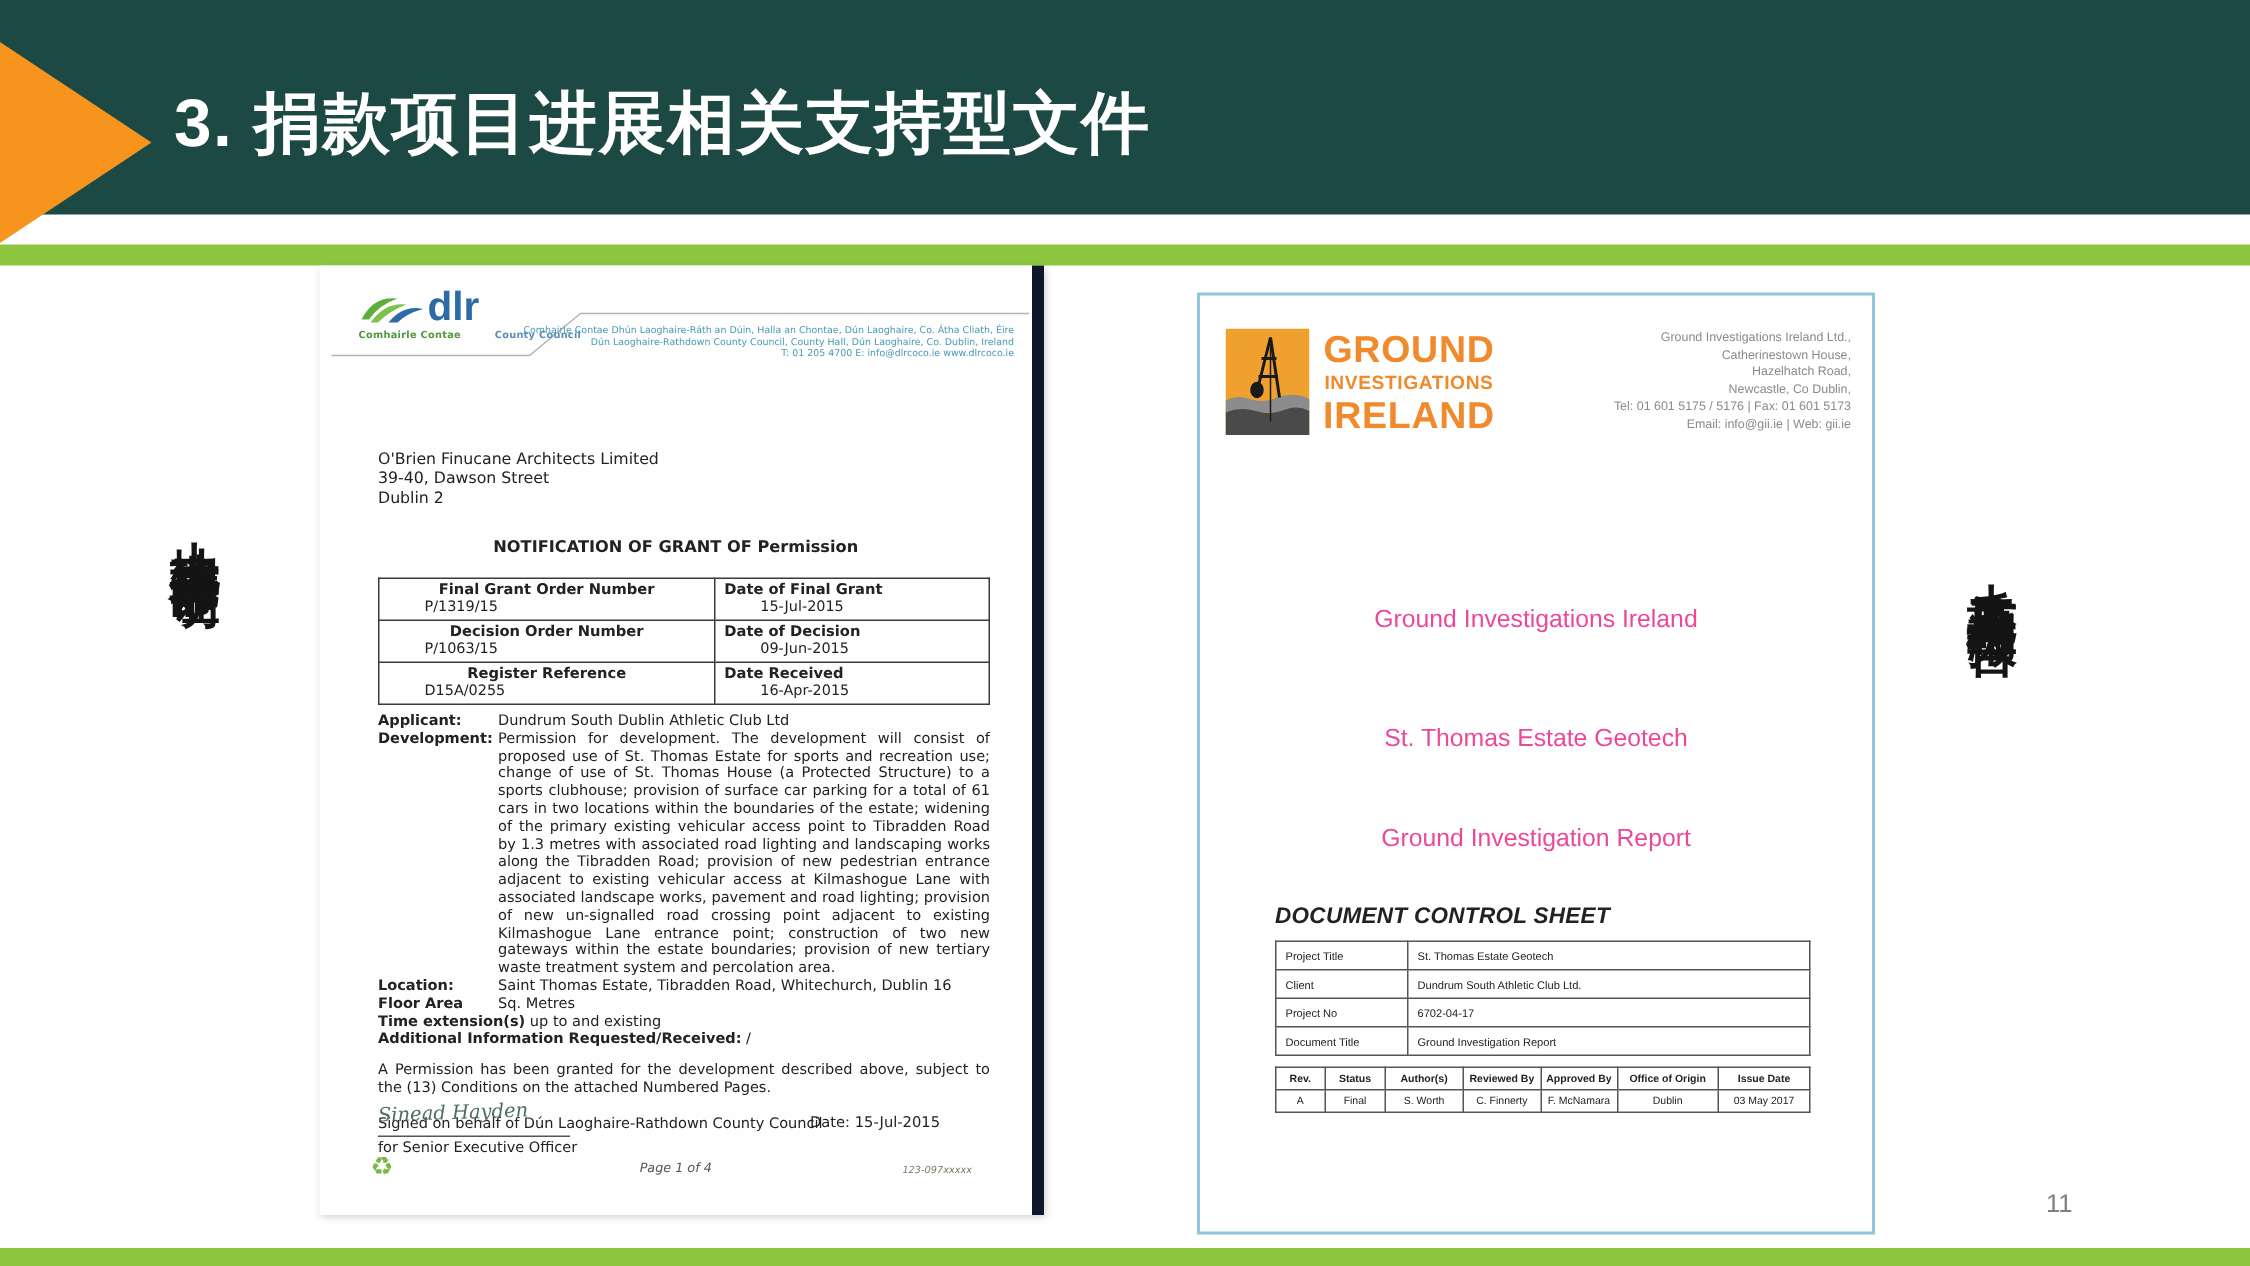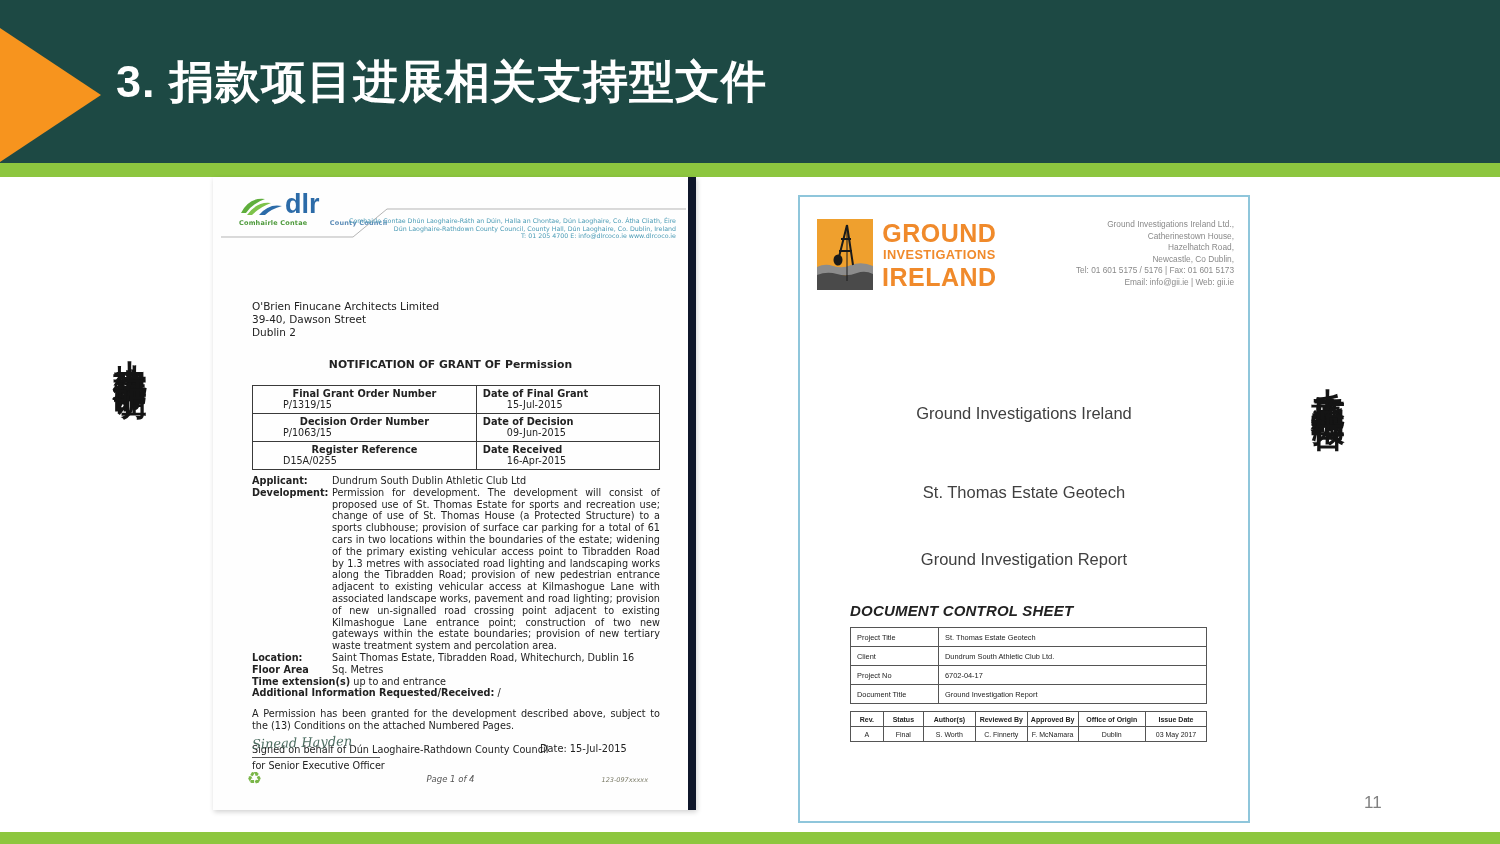--- a/index.html
+++ b/index.html
@@ -1,20 +1,20 @@
 <!DOCTYPE html>
 <html><head>
 <meta charset="utf-8">
 <style>
   html,body{margin:0;padding:0;background:#fff;}
   .slide{position:relative;width:1500px;height:844px;background:#ffffff;overflow:hidden;
          font-family:"Liberation Sans",sans-serif;}
 
   
-  .header{position:absolute;left:0;top:0;width:1500px;height:163px;background:#1D4944;}
+  .header{position:absolute;left:0;top:0;width:1500px;height:143px;background:#1D4944;}
   .header-arrow{position:absolute;left:0;top:28px;width:0;height:0;
                 border-top:67px solid transparent;border-bottom:67px solid transparent;
                 border-left:101px solid #F7941E;}
   .green-bar-top{position:absolute;left:0;top:163px;width:1500px;height:14px;background:#8DC63F;}
   .green-bar-bottom{position:absolute;left:0;top:832px;width:1500px;height:12px;background:#8DC63F;}
   .slide-title{position:absolute;left:116px;top:52px;color:#ffffff;font-size:45px;font-weight:bold;
                letter-spacing:1px;white-space:nowrap;}
 
   
   .v-label{position:absolute;writing-mode:vertical-rl;text-orientation:upright;
@@ -66,21 +66,21 @@
   
   .gii-doc{position:absolute;left:798px;top:195px;width:452px;height:628px;background:#ffffff;
            border:2px solid #8FC6DB;box-sizing:border-box;color:#222;}
   .gii-logo-box{position:absolute;left:17px;top:22px;}
   .gii-wordmark{position:absolute;left:82px;top:24px;color:#F08A2B;font-weight:bold;line-height:1;text-align:center;}
   .gii-wordmark .l1{font-size:25px;letter-spacing:.5px;}
   .gii-wordmark .l2{font-size:12.8px;margin-top:3px;letter-spacing:.4px;}
   .gii-wordmark .l3{font-size:25px;margin-top:3px;letter-spacing:.5px;}
   .gii-address{position:absolute;right:14px;top:22px;text-align:right;font-size:8.3px;
                line-height:11.6px;color:#8a8a8a;}
-  .gii-title{position:absolute;left:0;width:100%;text-align:center;font-size:16.5px;color:#404040;}
+  .gii-title{position:absolute;left:0;width:100%;text-align:center;font-size:16.5px;color:#ec4899;}
   .gii-title.t1{top:207px;}
   .gii-title.t2{top:286px;}
   .gii-title.t3{top:353px;}
   .control-heading{position:absolute;left:50px;top:405px;font-size:15px;font-weight:bold;
                    font-style:italic;letter-spacing:.2px;}
   .info-table{position:absolute;left:50px;top:430px;width:357px;border-collapse:collapse;}
   .info-table td{border:1px solid #555;font-size:7.4px;padding:4.5px 6px;}
   .info-table td.k{width:75px;}
   .rev-table{position:absolute;left:50px;top:514px;width:357px;border-collapse:collapse;
              table-layout:fixed;}
@@ -177,21 +177,21 @@
         <div class="fv dev-par">Permission for development. The development will consist of proposed use of St. Thomas Estate for sports and recreation use; change of use of St. Thomas House (a Protected Structure) to a sports clubhouse; provision of surface car parking for a total of 61 cars in two locations within the boundaries of the estate; widening of the primary existing vehicular access point to Tibradden Road by 1.3 metres with associated road lighting and landscaping works along the Tibradden Road; provision of new pedestrian entrance adjacent to existing vehicular access at Kilmashogue Lane with associated landscape works, pavement and road lighting; provision of new un-signalled road crossing point adjacent to existing Kilmashogue Lane entrance point; construction of two new gateways within the estate boundaries; provision of new tertiary waste treatment system and percolation area.</div>
       </div>
       <div class="frow">
         <span class="fl">Location:</span>
         <div class="fv">Saint Thomas Estate, Tibradden Road, Whitechurch, Dublin 16</div>
       </div>
       <div class="frow">
         <span class="fl">Floor Area</span>
         <div class="fv">Sq. Metres</div>
       </div>
-      <div><span class="b">Time extension(s)</span><span> up to and entrance</span></div>
+      <div><span class="b">Time extension(s)</span><span> up to and existing</span></div>
       <div><span class="b">Additional Information Requested/Received:</span><span>  /</span></div>
       <div class="grant-statement">A Permission has been granted for the development described above, subject to the (13) Conditions on the attached Numbered Pages.</div>
       <div class="signed-line">Signed on behalf of Dún Laoghaire-Rathdown County Council</div>
     </div>
 
     <div class="signature">Sinead Hayden</div>
     <div class="sig-rule"></div>
     <div class="sig-title">for Senior Executive Officer</div>
     <div class="permit-date">Date: 15-Jul-2015</div>
 

